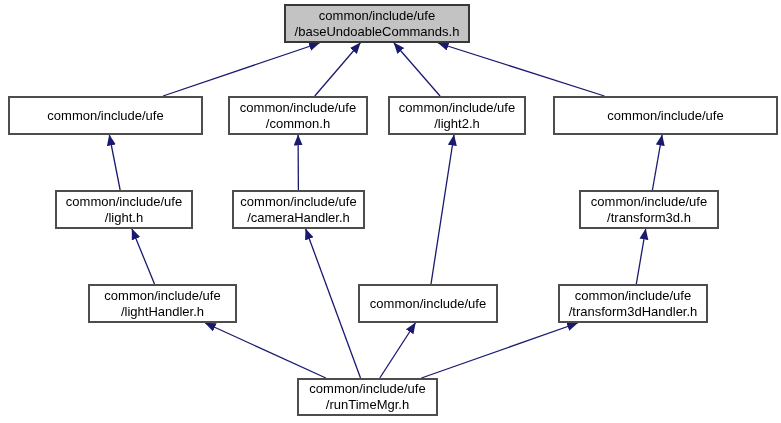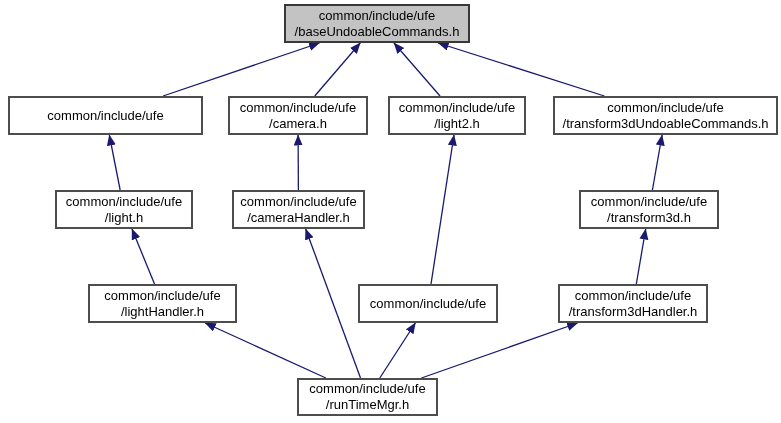--- a/index.html
+++ b/index.html
@@ -74,29 +74,28 @@
     </svg>
 <div class="node highlight" style="left: 284px; top: 4px; width: 186px; height: 39px;">
       <span>common/include/ufe</span>
       <span>/baseUndoableCommands.h</span>
     </div>
     <div class="node" style="left: 8px; top: 96px; width: 195px; height: 39px;">
       <span>common/include/ufe</span>
     </div>
     <div class="node" style="left: 228px; top: 96px; width: 140px; height: 39px;">
       <span>common/include/ufe</span>
-      <span>/camera.h</span>
+      <span>/common.h</span>
     </div>
     <div class="node" style="left: 388px; top: 96px; width: 138px; height: 39px;">
       <span>common/include/ufe</span>
       <span>/light2.h</span>
     </div>
     <div class="node" style="left: 553px; top: 96px; width: 225px; height: 39px;">
       <span>common/include/ufe</span>
-      <span>/transform3dUndoableCommands.h</span>
     </div>
     <div class="node" style="left: 55px; top: 190px; width: 138px; height: 39px;">
       <span>common/include/ufe</span>
       <span>/light.h</span>
     </div>
     <div class="node" style="left: 232px; top: 190px; width: 133px; height: 39px;">
       <span>common/include/ufe</span>
       <span>/cameraHandler.h</span>
     </div>
     <div class="node" style="left: 579px; top: 190px; width: 140px; height: 39px;">

